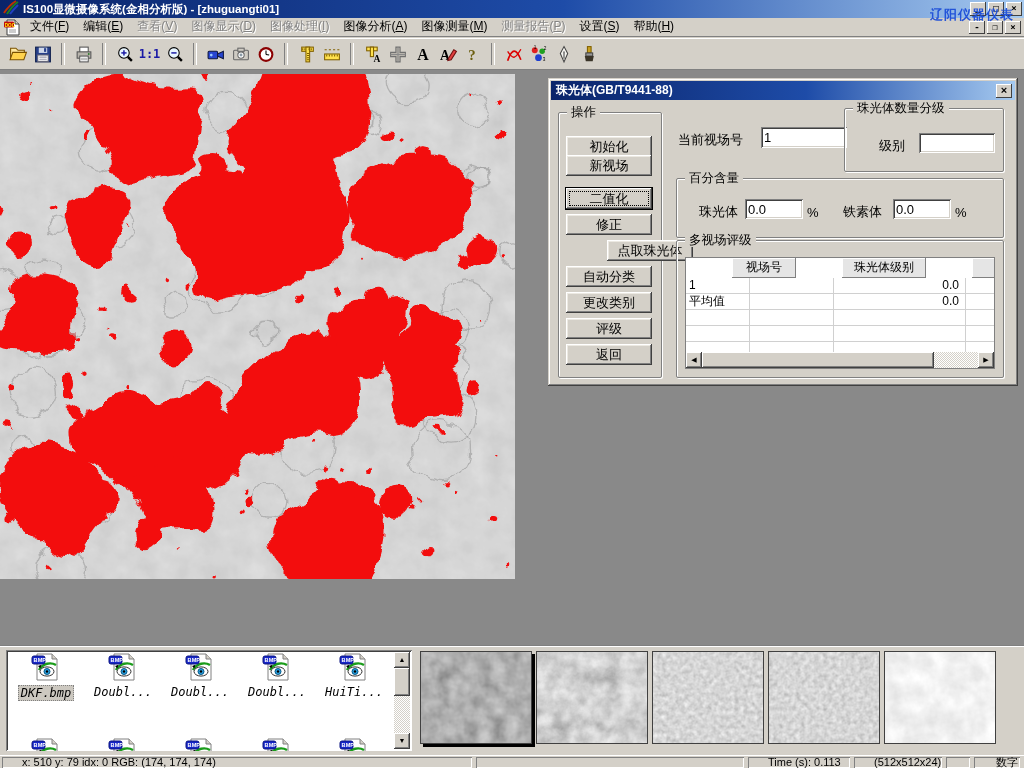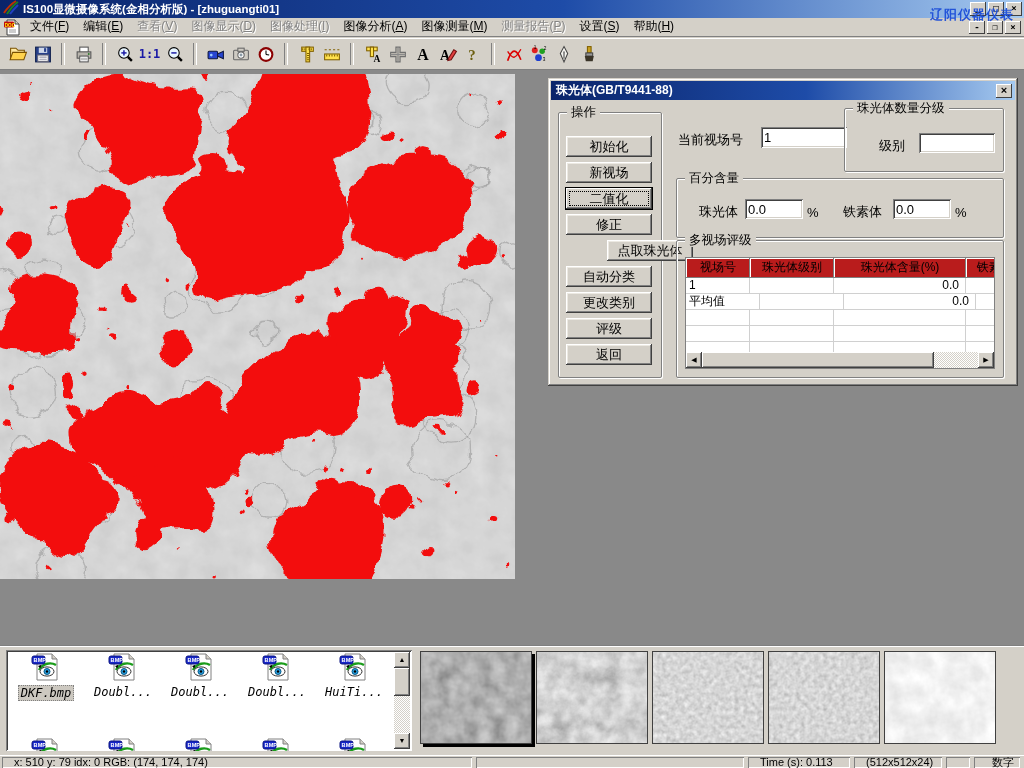--- a/index.html
+++ b/index.html
@@ -58,22 +58,22 @@
   .dlabel{position:absolute;font-size:13px;white-space:nowrap;}
   .dinput{position:absolute;background:#fff;border:none;outline:none;font-size:13px;padding:0 3px;
     font-family:"Liberation Sans","DejaVu Sans",sans-serif;
     box-shadow:inset 1px 1px 0 #808080,inset -1px -1px 0 #fff,inset 2px 2px 0 #404040,inset -2px -2px 0 #d4d0c8;}
   .grp-grade{left:296px;top:30px;width:158px;height:62px;}
   .grp-pct{left:128px;top:100px;width:326px;height:58px;}
   .grp-multi{left:128px;top:162px;width:326px;height:136px;}
   .tablewrap{position:absolute;left:8px;top:16px;width:310px;height:112px;background:#fff;
     border:1px solid #808080;box-sizing:border-box;overflow:hidden;}
   .thead{display:flex;height:20px;}
-  .hcell{flex:0 0 auto;background:#b91c1c;box-shadow:inset -1px -1px 0 #808080,inset 1px 1px 0 #fff;
-    font-size:12px;text-align:center;line-height:19px;box-sizing:border-box;white-space:nowrap;overflow:hidden;}
+  .hcell{flex:0 0 auto;background:#e5e5e5;box-shadow:inset -1px -1px 0 #808080,inset 1px 1px 0 #fff;
+    font-size:12px;text-align:center;line-height:19px;box-sizing:border-box;white-space:nowrap;overflow:hidden;margin-left:46px;}
   .trow{display:flex;height:16px;}
   .tcell{flex:0 0 auto;border-right:1px solid #d0d0d0;border-bottom:1px solid #d0d0d0;font-size:12px;
     line-height:15px;box-sizing:border-box;padding:0 3px;white-space:nowrap;overflow:hidden;}
   .tcell.right{text-align:right;padding-right:6px;}
   .hscroll{position:absolute;left:0;bottom:0;width:100%;height:16px;
     background-image:conic-gradient(#fff 25%,#d4d0c8 0 50%,#fff 0 75%,#d4d0c8 0);background-size:2px 2px;
     display:flex;}
   .sbtn{width:16px;height:16px;flex:0 0 auto;background:#d4d0c8;
     box-shadow:inset -1px -1px 0 #404040,inset 1px 1px 0 #fff,inset -2px -2px 0 #808080;
     font-size:7px;text-align:center;line-height:16px;color:#000;}
@@ -94,21 +94,21 @@
   .fscroll .sbtn{position:absolute;left:0;width:16px;}
   .fthumbv{position:absolute;left:0;top:16px;width:16px;height:28px;background:#d4d0c8;
     box-shadow:inset -1px -1px 0 #404040,inset 1px 1px 0 #fff,inset -2px -2px 0 #808080;}
   .thumb{position:absolute;top:5px;width:112px;height:93px;border:1px solid #404040;background:#777;box-sizing:border-box;}
   .thumb svg{display:block;}
   .thumb.shadowed{box-shadow:3px 3px 0 #000;}
 
   
   .statusbar{position:absolute;left:0;top:755px;width:1024px;height:13px;background:#d4d0c8;border-top:1px solid #fff;}
   .spanel{position:absolute;top:1px;height:11px;box-shadow:inset 1px 1px 0 #808080,inset -1px -1px 0 #fff;
-    font-size:11px;line-height:11px;padding-left:12px;box-sizing:border-box;white-space:nowrap;overflow:hidden;}
+    font-size:11px;line-height:11px;padding-left:20px;box-sizing:border-box;white-space:nowrap;overflow:hidden;}
 </style>
 </head>
 <body>
 
 <svg width="0" height="0" style="position:absolute" aria-hidden="true">
   <defs>
     <filter id="metaltex" x="0%" y="0%" width="100%" height="100%">
       <feTurbulence type="fractalNoise" baseFrequency="0.045" numOctaves="4" seed="3"></feTurbulence>
       <feColorMatrix type="matrix" values="0.10 0.10 0.10 0 0.56  0.10 0.10 0.10 0 0.56  0.10 0.10 0.10 0 0.56  0 0 0 0 1"></feColorMatrix>
     </filter>
@@ -540,21 +540,21 @@
     <div class="dialog">
       <div class="dlg-title">
         <span>珠光体(GB/T9441-88)</span>
         <span class="dlg-close">×</span>
       </div>
 
       <div class="grp grp-op">
         <span class="legend">操作</span>
         <div id="opbtns">
             <div class="opbtn" style="top: 23px;">初始化</div>
-            <div class="opbtn" style="top: 49px;">新视场</div>
+            <div class="opbtn" style="top: 42px;">新视场</div>
             <div class="opbtn default" style="top: 75px;">二值化<span class="focusring"></span></div>
             <div class="opbtn" style="top: 101px;">修正</div>
             <div class="opbtn" style="top: 127px; margin-left: 41px;">点取珠光体</div>
             <div class="opbtn" style="top: 153px;">自动分类</div>
             <div class="opbtn" style="top: 179px;">更改类别</div>
             <div class="opbtn" style="top: 205px;">评级</div>
             <div class="opbtn" style="top: 231px;">返回</div>
           </div>
       </div>
 
@@ -587,21 +587,21 @@
               <span class="hcell" style="width: 100px;">铁素体含量(%)</span>
             </div>
           <div id="tbody">
               <div class="trow">
                 <span class="tcell" style="width: 64px;">1</span>
                 <span class="tcell" style="width: 84px;"></span>
                 <span class="tcell right" style="width: 132px;">0.0</span>
                 <span class="tcell" style="width: 100px;"></span>
               </div>
               <div class="trow">
-                <span class="tcell" style="width: 74px;">平均值</span>
+                <span class="tcell" style="width: 64px;">平均值</span>
                 <span class="tcell" style="width: 84px;"></span>
                 <span class="tcell right" style="width: 132px;">0.0</span>
                 <span class="tcell" style="width: 100px;"></span>
               </div>
               <div class="trow">
                 <span class="tcell" style="width: 64px;"></span>
                 <span class="tcell" style="width: 84px;"></span>
                 <span class="tcell right" style="width: 132px;"></span>
                 <span class="tcell" style="width: 100px;"></span>
               </div>

